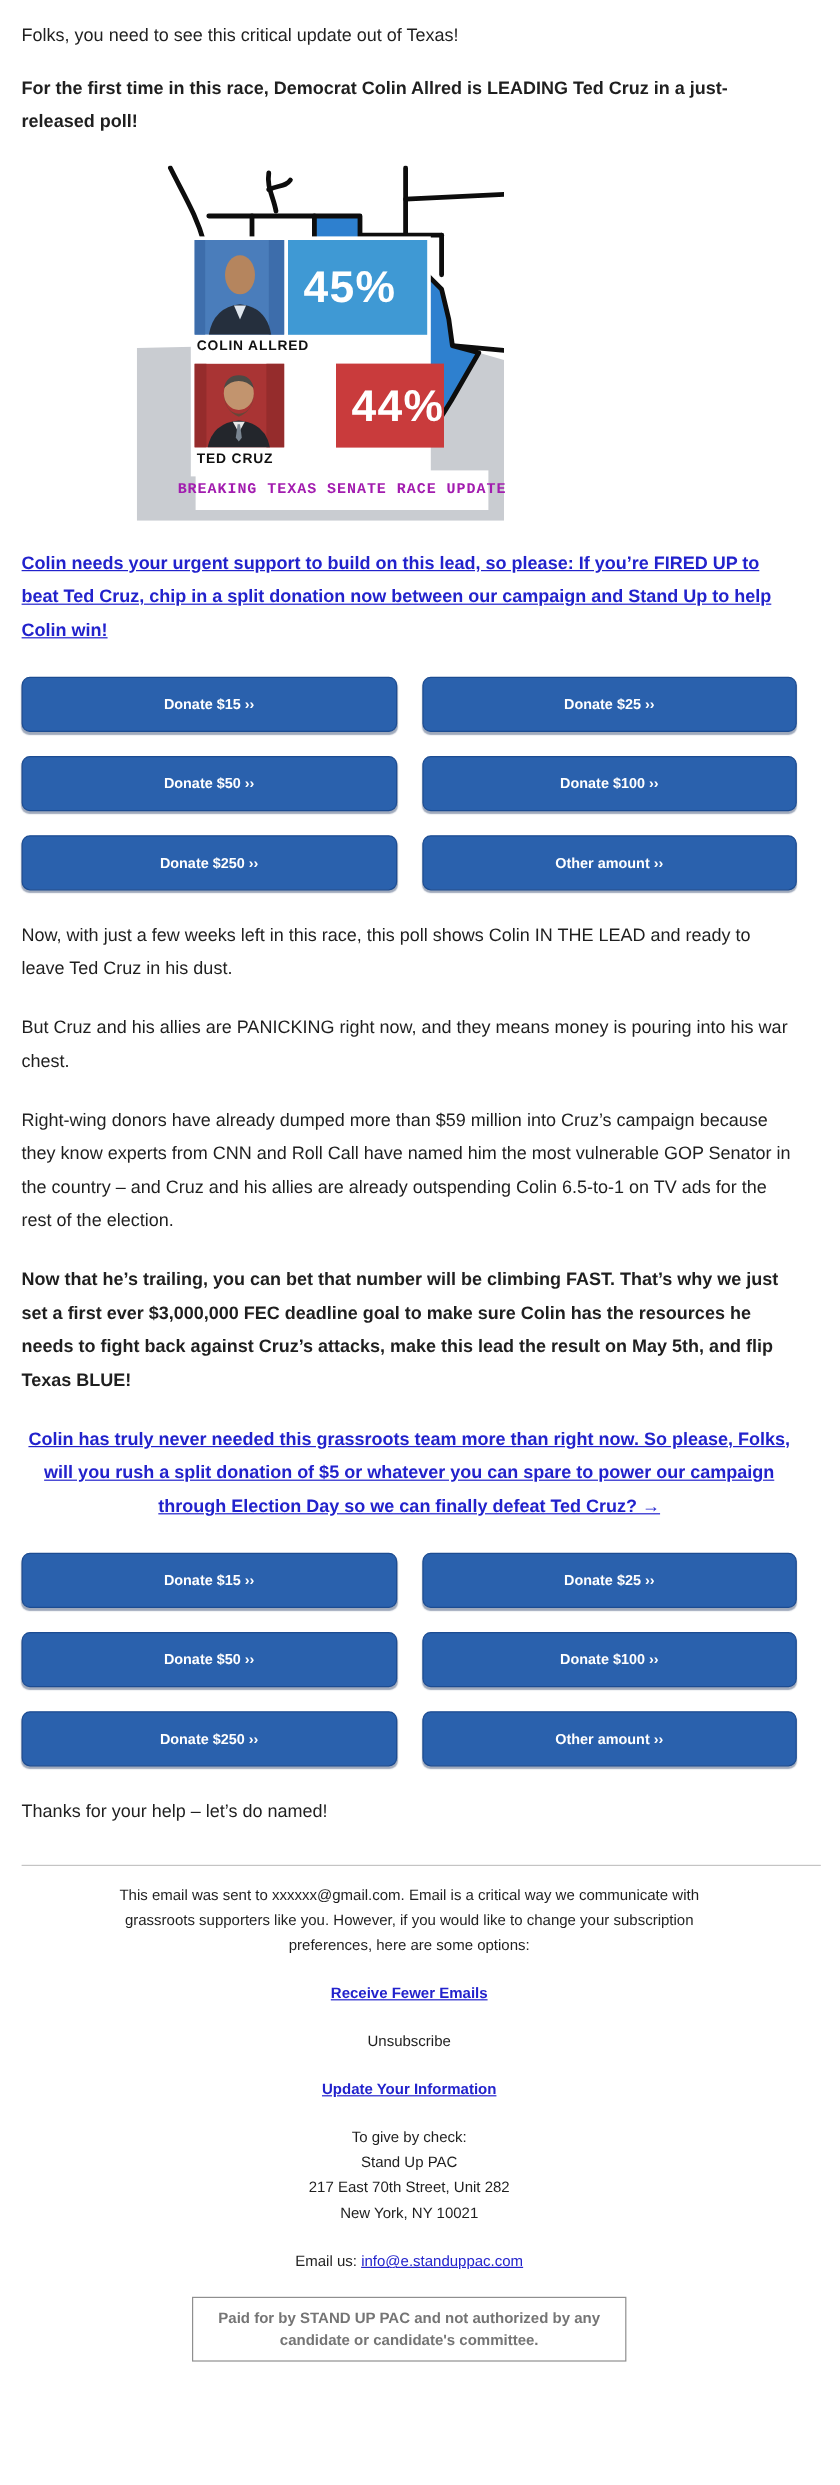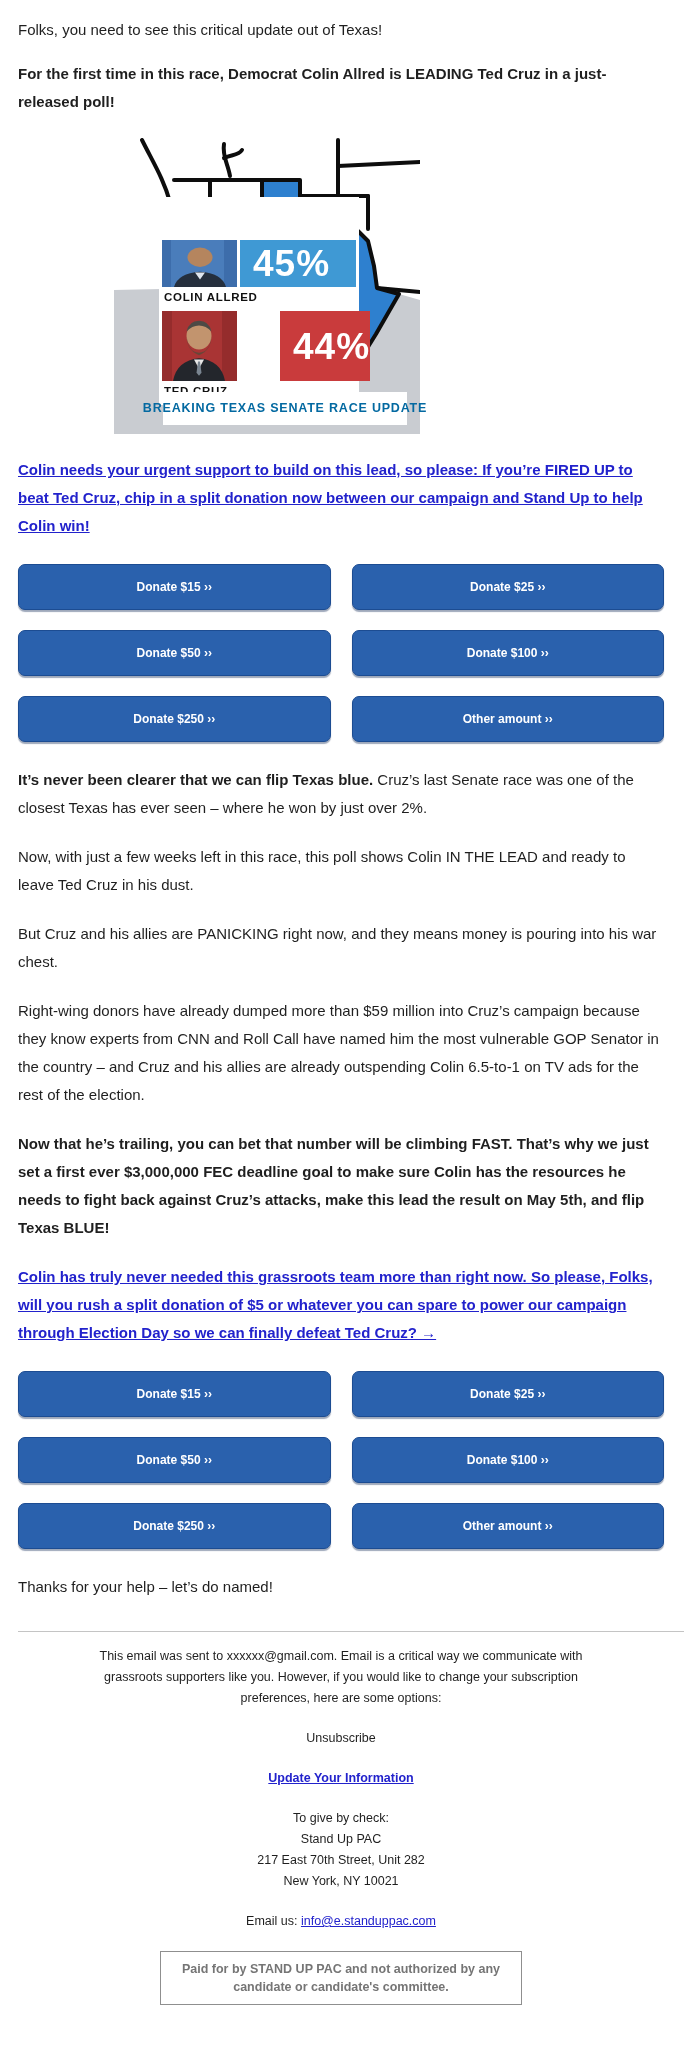--- a/index.html
+++ b/index.html
@@ -12,32 +12,32 @@
   p{margin:21px 0;}
   .p-first{margin-top:10px;margin-bottom:16px;}
   .bold{font-weight:bold;}
   a.cta{color:#2222cc;font-weight:bold;text-decoration:underline;}
   a{color:#2222cc;}
 
   
   .graphic{position:relative;width:306px;height:296px;margin:22px 0 22px 96px;}
   .graphic .map{position:absolute;left:0;top:0;}
   .overlay{position:absolute;left:45px;top:59px;width:200px;background:#ffffff;padding:3px;box-sizing:border-box;}
-  .cand-row{display:flex;height:47px;margin-top:40px;}
+  .cand-row{display:flex;height:79px;}
   .photo{width:75px;height:100%;flex:none;}
   .photo svg{display:block;width:100%;height:100%;}
   .pct{flex:1;margin-left:3px;display:flex;align-items:center;padding-left:13px;
        color:#fff;font-weight:bold;font-size:37px;line-height:1;letter-spacing:1px;}
   .pct.blue{background:#3f99d4;}
   .pct.red{background:#c93b3c;}
   .cand-label{height:21px;background:#fff;display:flex;align-items:center;
        font-size:11.5px;font-weight:bold;letter-spacing:.7px;color:#101010;padding-left:2px;line-height:1;}
   .banner{position:absolute;left:49px;bottom:9px;width:244px;height:33px;background:#fff;
        display:flex;align-items:center;justify-content:center;}
-  .banner span{color:#0369a1;font-weight:bold;font-size:12.5px;letter-spacing:.8px;white-space:nowrap;line-height:1;}
+  .banner span{color:#a21caf;font-weight:bold;font-size:12.5px;letter-spacing:.8px;white-space:nowrap;line-height:1;font-family:Liberation Mono, monospace;}
 
   
   .btn-grid{display:grid;grid-template-columns:1fr 1fr;gap:20px 21px;margin:24px 0 24px;}
   .donate-btn{
     display:flex;align-items:center;justify-content:center;height:44px;
     background:#2a61ad;border:1px solid #1c4c92;border-radius:7px;
     color:#ffffff;font-weight:bold;font-size:12px;text-decoration:none;
     box-shadow:0 2px 1px rgba(15,40,85,.4);
   }
 
@@ -130,50 +130,50 @@
 
   <div class="btn-grid">
     <a class="donate-btn" href="#">Donate $15 ››</a>
     <a class="donate-btn" href="#">Donate $25 ››</a>
     <a class="donate-btn" href="#">Donate $50 ››</a>
     <a class="donate-btn" href="#">Donate $100 ››</a>
     <a class="donate-btn" href="#">Donate $250 ››</a>
     <a class="donate-btn" href="#">Other amount ››</a>
   </div>
 
-  <p><span class="bold">It’s never been clearer that we can flip Texas blue.</span><span> Cruz’s last Senate race was one of the closest Texas has ever seen – where he won by just over 2%.</span></p>
 
   <p>Now, with just a few weeks left in this race, this poll shows Colin IN THE LEAD and ready to leave Ted Cruz in his dust.</p>
 
   <p>But Cruz and his allies are PANICKING right now, and they means money is pouring into his war chest.</p>
 
   <p>Right-wing donors have already dumped more than $59 million into Cruz’s campaign because they know experts from CNN and Roll Call have named him the most vulnerable GOP Senator in the country – and Cruz and his allies are already outspending Colin 6.5-to-1 on TV ads for the rest of the election.</p>
 
   <p class="bold">Now that he’s trailing, you can bet that number will be climbing FAST. That’s why we just set a first ever $3,000,000 FEC deadline goal to make sure Colin has the resources he needs to fight back against Cruz’s attacks, make this lead the result on May 5th, and flip Texas BLUE!</p>
 
-  <p style="margin-bottom:0;">
+  <p style="margin-bottom:0;text-align:center;">
     <a class="cta" href="#">Colin has truly never needed this grassroots team more than right now. So please, Folks, will you rush a split donation of $5 or whatever you can spare to power our campaign through Election Day so we can finally defeat Ted Cruz? →</a>
   </p>
 
   <div class="btn-grid">
     <a class="donate-btn" href="#">Donate $15 ››</a>
     <a class="donate-btn" href="#">Donate $25 ››</a>
     <a class="donate-btn" href="#">Donate $50 ››</a>
     <a class="donate-btn" href="#">Donate $100 ››</a>
     <a class="donate-btn" href="#">Donate $250 ››</a>
     <a class="donate-btn" href="#">Other amount ››</a>
   </div>
 
   <p>Thanks for your help – let’s do named!</p>
 
 
   <hr class="sep">
 
   <div class="footer">
     <div class="sent">This email was sent to xxxxxx@gmail.com. Email is a critical way we communicate with grassroots supporters like you. However, if you would like to change your subscription preferences, here are some options:</div>
+    <p><a class="flink" href="#">Receive Fewer Emails</a></p>
     <p><span class="plain">Unsubscribe</span></p>
     <p><a class="flink" href="#">Update Your Information</a></p>
     <div class="check">
       <p>To give by check:</p>
       <p>Stand Up PAC</p>
       <p>217 East 70th Street, Unit 282</p>
       <p>New York, NY 10021</p>
     </div>
     <p><span>Email us: </span><a href="#">info@e.standuppac.com</a></p>
     <div class="disclaimer">Paid for by STAND UP PAC and not authorized by any candidate or candidate's committee.</div>

